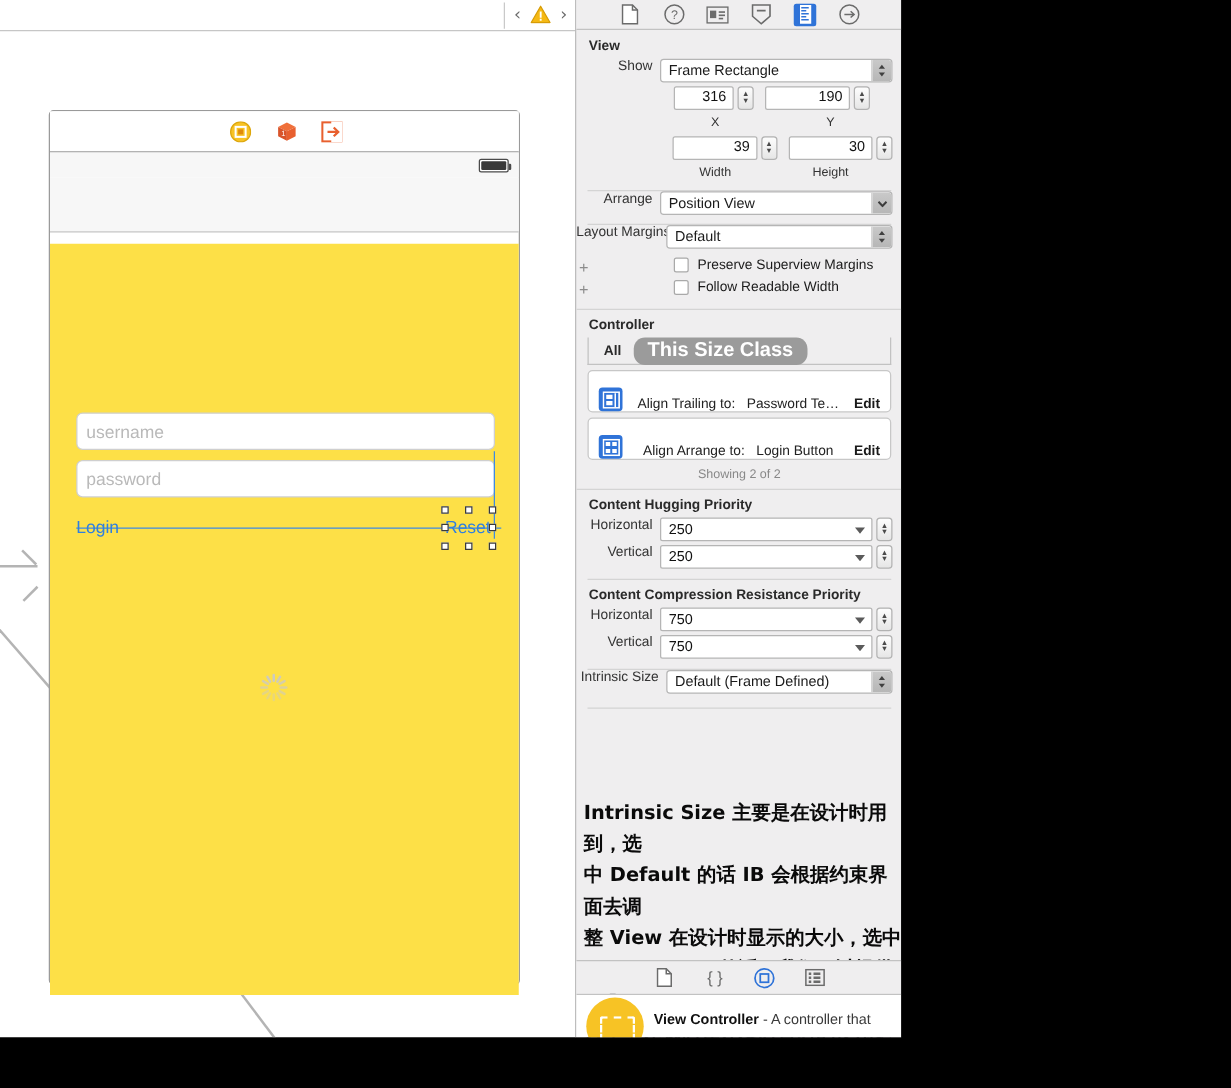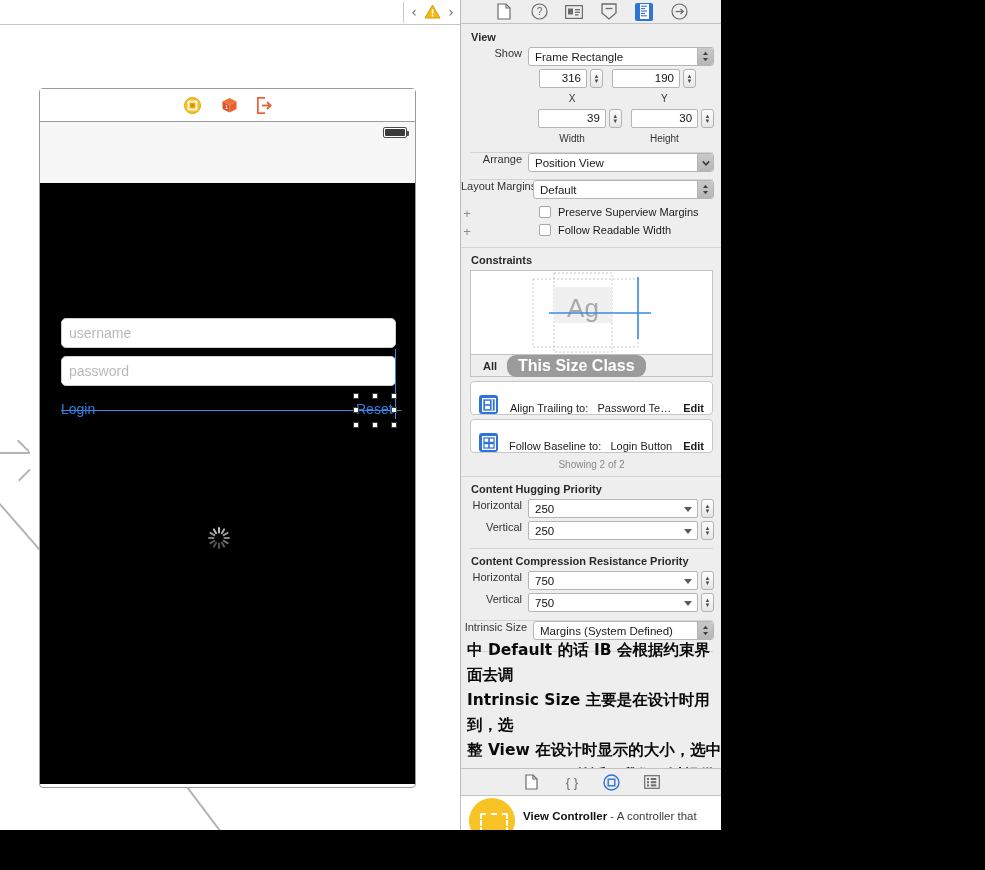--- a/index.html
+++ b/index.html
@@ -58,21 +58,21 @@
   }
   #battery::after { content:""; display:block; width:100%; height:100%; background:#3a3a3a; border-radius:1px; }
   #battery::before {
     content:""; position:absolute; right:-3px; top:3px; width:2px; height:5px;
     background:#4a4a4a; border-radius:0 1px 1px 0;
   }
   #nav-bar {
     position:absolute; left:0; top:53px; width:375px; height:44px;
     background:#f7f7f7; border-bottom:1px solid #c8c8c8;
   }
-  #content { position:absolute; left:0; top:94px; width:375px; height:601px; background:#000000; }
+  #content { position:absolute; left:0; top:106px; width:375px; height:601px; background:#fde047; }
 
   .tf {
     position:absolute; left:21px; width:335px; height:30px;
     border:1px solid #cfcfcf; border-radius:5px; background:#ffffff;
     color:#b9b9b9; font-size:14px; line-height:28px; padding-left:7px;
     font-family:"Liberation Sans", sans-serif;
   }
   #tf-username { top:135px; }
   #tf-password { top:173px; }
 
@@ -483,36 +483,22 @@
       </div>
       <div class="row" style="height:18px;">
         <div class="plus">+</div>
         <div style="width:66px;"></div>
         <div class="chk"></div>
         <div>Follow Readable Width</div>
       </div>
 
       <div class="hr" style="margin:5px 0 0 0;"></div>
 
-      <div class="sec-title">Constraints</div>
-
-      <div id="constraints-box">
-        <svg width="241" height="83" viewBox="0 0 241 83">
-          <g stroke="#c8c8c8" stroke-width="1" stroke-dasharray="2,2" fill="none">
-            <rect x="62" y="8" width="105" height="68"></rect>
-            <rect x="83" y="2" width="58" height="79"></rect>
-          </g>
-          <rect x="83" y="16" width="58" height="36" fill="#f0f0f0"></rect>
-          <text x="112" y="46" font-size="26" text-anchor="middle" fill="#a9a9a9" font-family="Liberation Sans, sans-serif">Ag</text>
-          <g stroke="#3e8ae2" stroke-width="1.6">
-            <line x1="167" y1="6" x2="167" y2="68"></line>
-            <line x1="78" y1="42" x2="180" y2="42"></line>
-          </g>
-        </svg>
-      </div>
+      <div class="sec-title">Controller</div>
+
       <div id="sizeclass-bar">
         <div id="sc-all">All</div>
         <div id="sc-this">This Size Class</div>
       </div>
 
       <div class="constraint-row">
         <div class="c-icon">
           <svg width="14" height="14" viewBox="0 0 14 14">
               <rect x="0.7" y="0.7" width="12.6" height="12.6" fill="none" stroke="#ffffff" stroke-width="1.3"></rect>
               <rect x="3" y="2.8" width="5" height="3.4" fill="#ffffff"></rect>
@@ -532,21 +518,21 @@
         <div class="c-icon">
           <svg width="14" height="14" viewBox="0 0 14 14">
               <rect x="0.7" y="0.7" width="12.6" height="12.6" fill="none" stroke="#ffffff" stroke-width="1.3"></rect>
               <rect x="2.6" y="2.6" width="3.6" height="3.2" fill="#ffffff"></rect>
               <rect x="7.8" y="2.6" width="3.6" height="3.2" fill="#ffffff"></rect>
               <rect x="2.6" y="8.2" width="3.6" height="3.2" fill="#ffffff"></rect>
               <rect x="7.8" y="8.2" width="3.6" height="3.2" fill="#ffffff"></rect>
             </svg>
         </div>
         <div class="c-text">
-          <span>Follow Baseline to:</span>
+          <span>Align Arrange to:</span>
           <span>&nbsp;</span>
           <span>Login Button</span>
         </div>
         <div class="c-edit">Edit</div>
       </div>
 
       <div id="showing">Showing 2 of 2</div>
 
       <div class="hr" style="margin:0;"></div>
 
@@ -602,36 +588,36 @@
             <span>▲</span>
             <span>▼</span>
           </div>
       </div>
 
       <div class="hr" style="margin:5px 9px 0 9px;"></div>
 
       <div class="row" style="height:26px;">
         <div class="lbl wide">Intrinsic Size</div>
         <div class="popup gray">
-          <span>Margins (System Defined)</span>
+          <span>Default (Frame Defined)</span>
           <span class="arrows">
             <svg width="7" height="11" viewBox="0 0 7 11">
                 <path d="M3.5 0.8 L6 4 H1 Z" fill="#404040"></path>
                 <path d="M3.5 10.2 L6 7 H1 Z" fill="#404040"></path>
               </svg>
           </span>
         </div>
       </div>
 
       <div class="hr" style="margin:4px 9px 0 9px;"></div>
     </div>
 
     <div id="annotation" style="left:6px;">
+      <div>Intrinsic Size 主要是在设计时用到，选</div>
       <div>中 Default 的话 IB 会根据约束界面去调</div>
-      <div>Intrinsic Size 主要是在设计时用到，选</div>
       <div>整 View 在设计时显示的大小，选中</div>
       <div>Placeholder 的话，我们可以提供一个</div>
       <div>大小，让我们在开发时暂时的使用这个</div>
 
     </div>
 
     <div id="lib-tabs">
       <div class="insp-tab">
         <svg width="13" height="16" viewBox="0 0 13 16">
             <path d="M1 1 h7 l4 4 v10 h-11 z" fill="#fff" stroke="#6b6b6b" stroke-width="1.2"></path>

